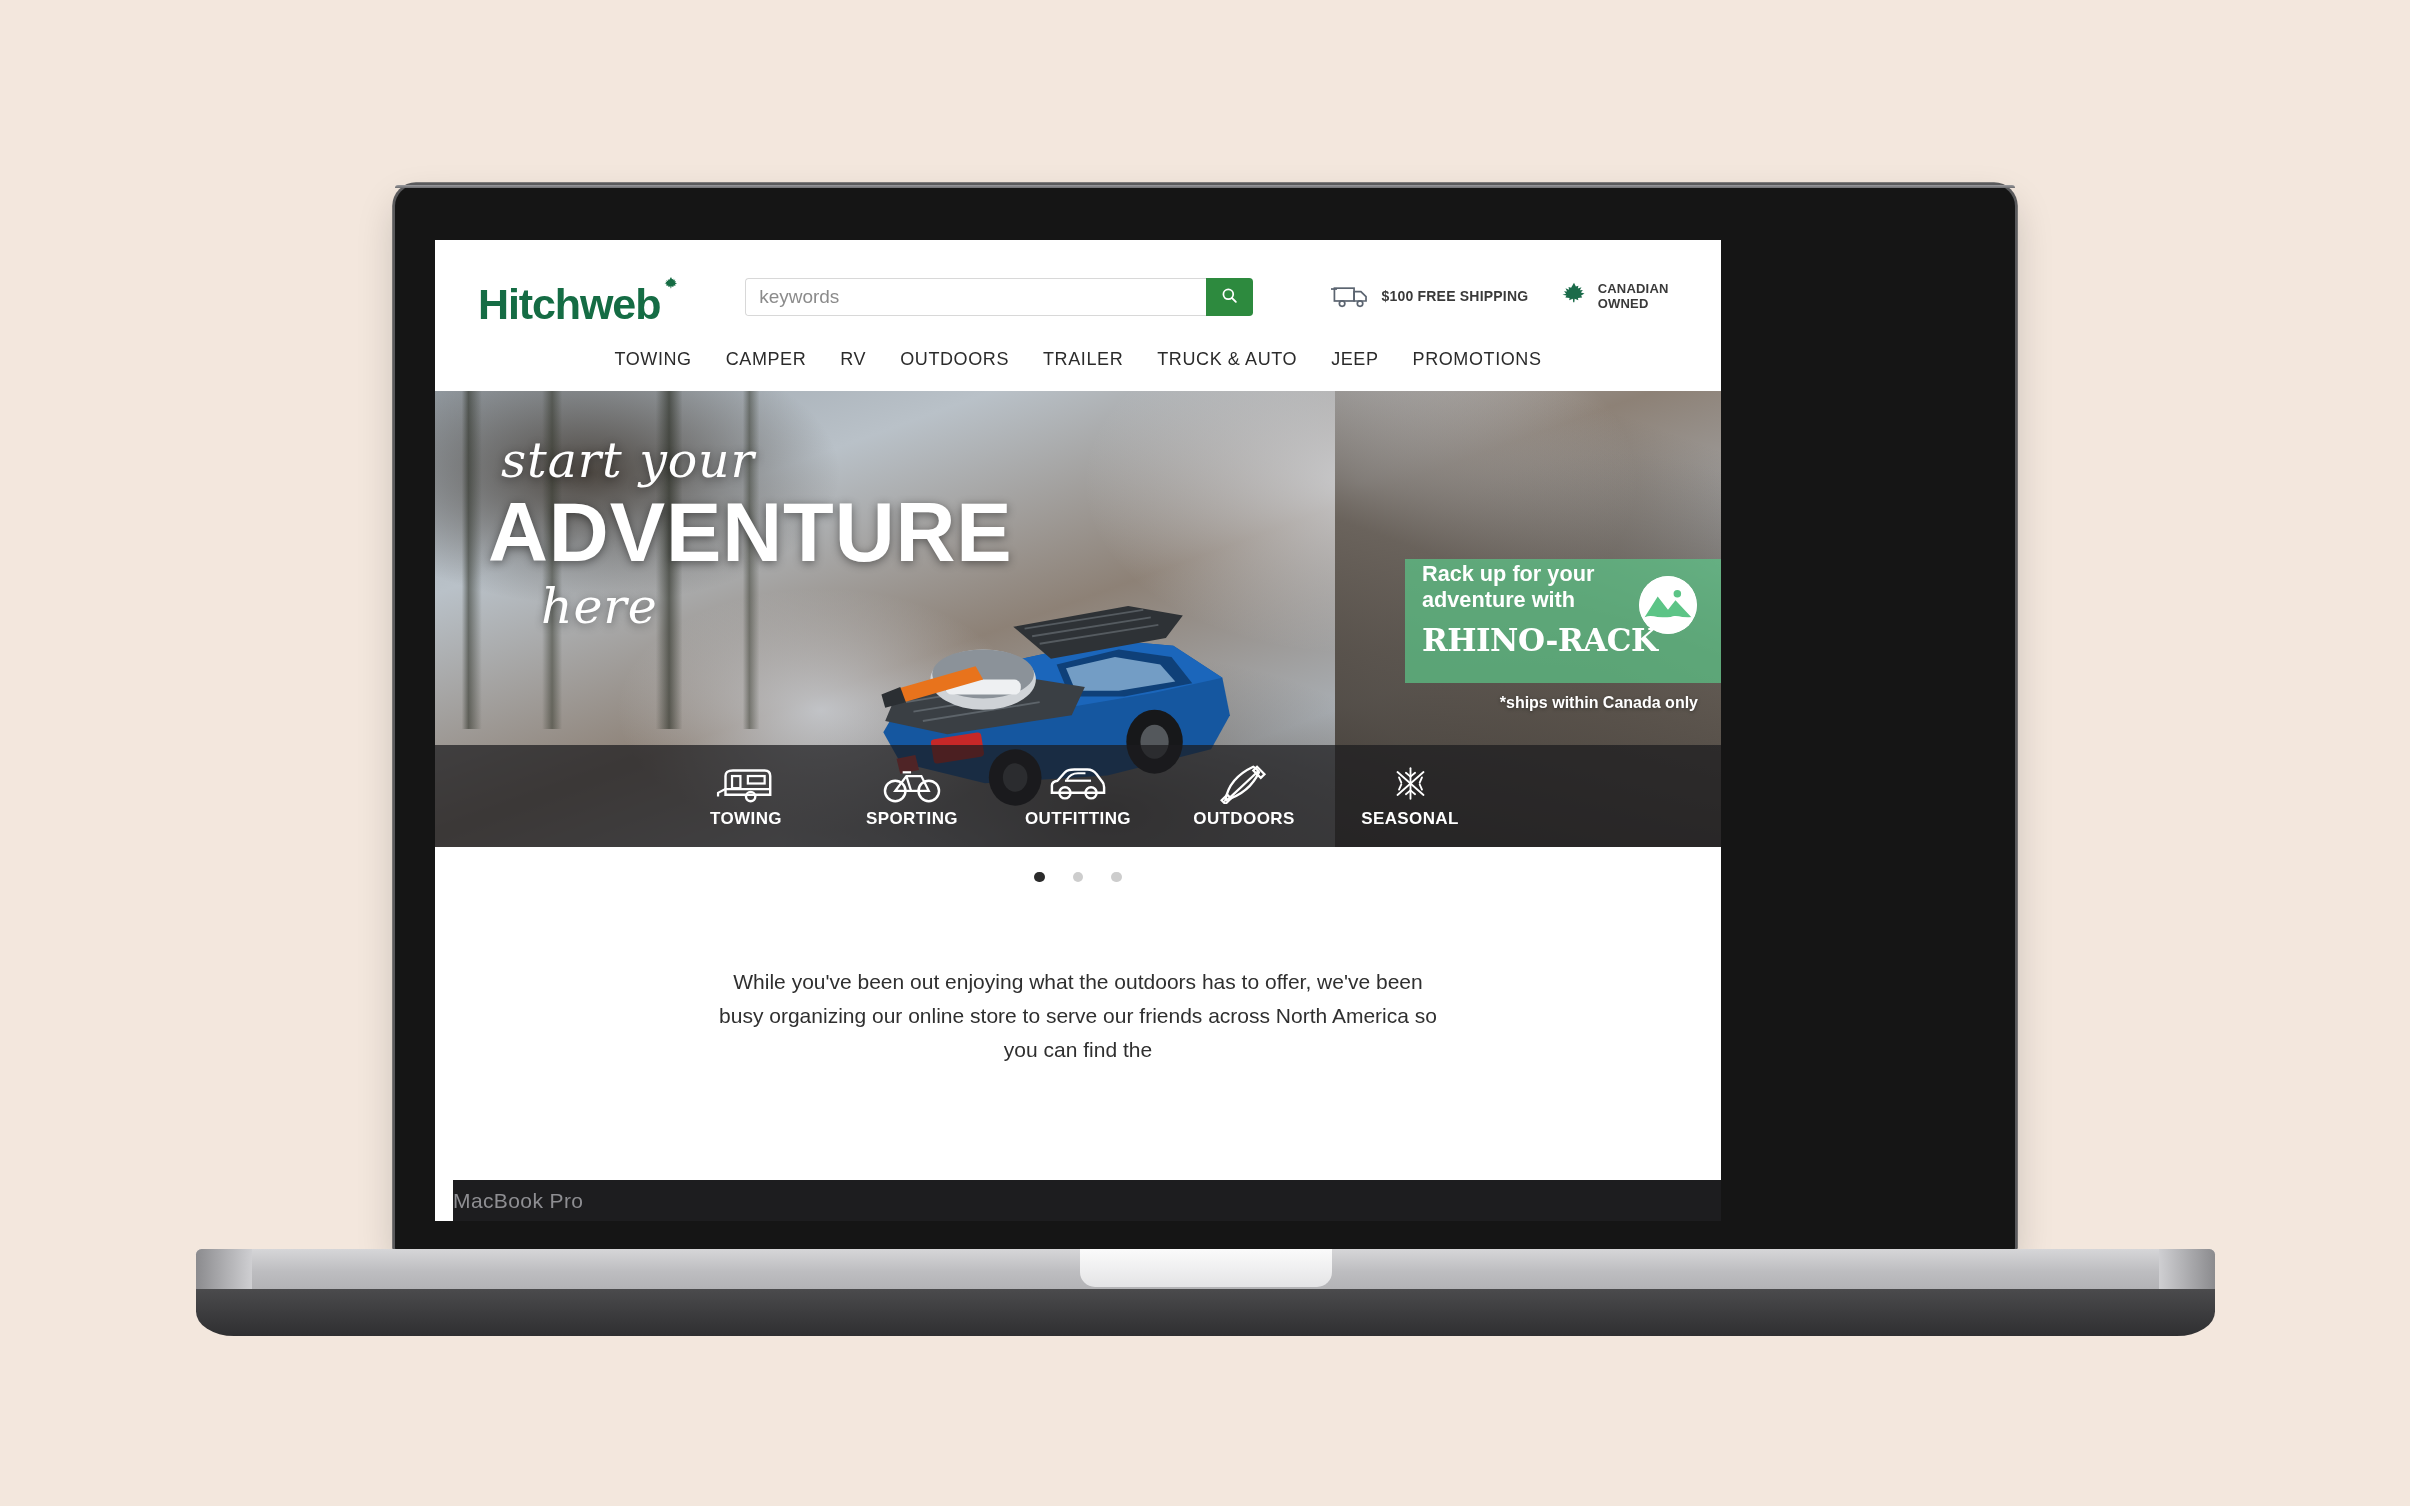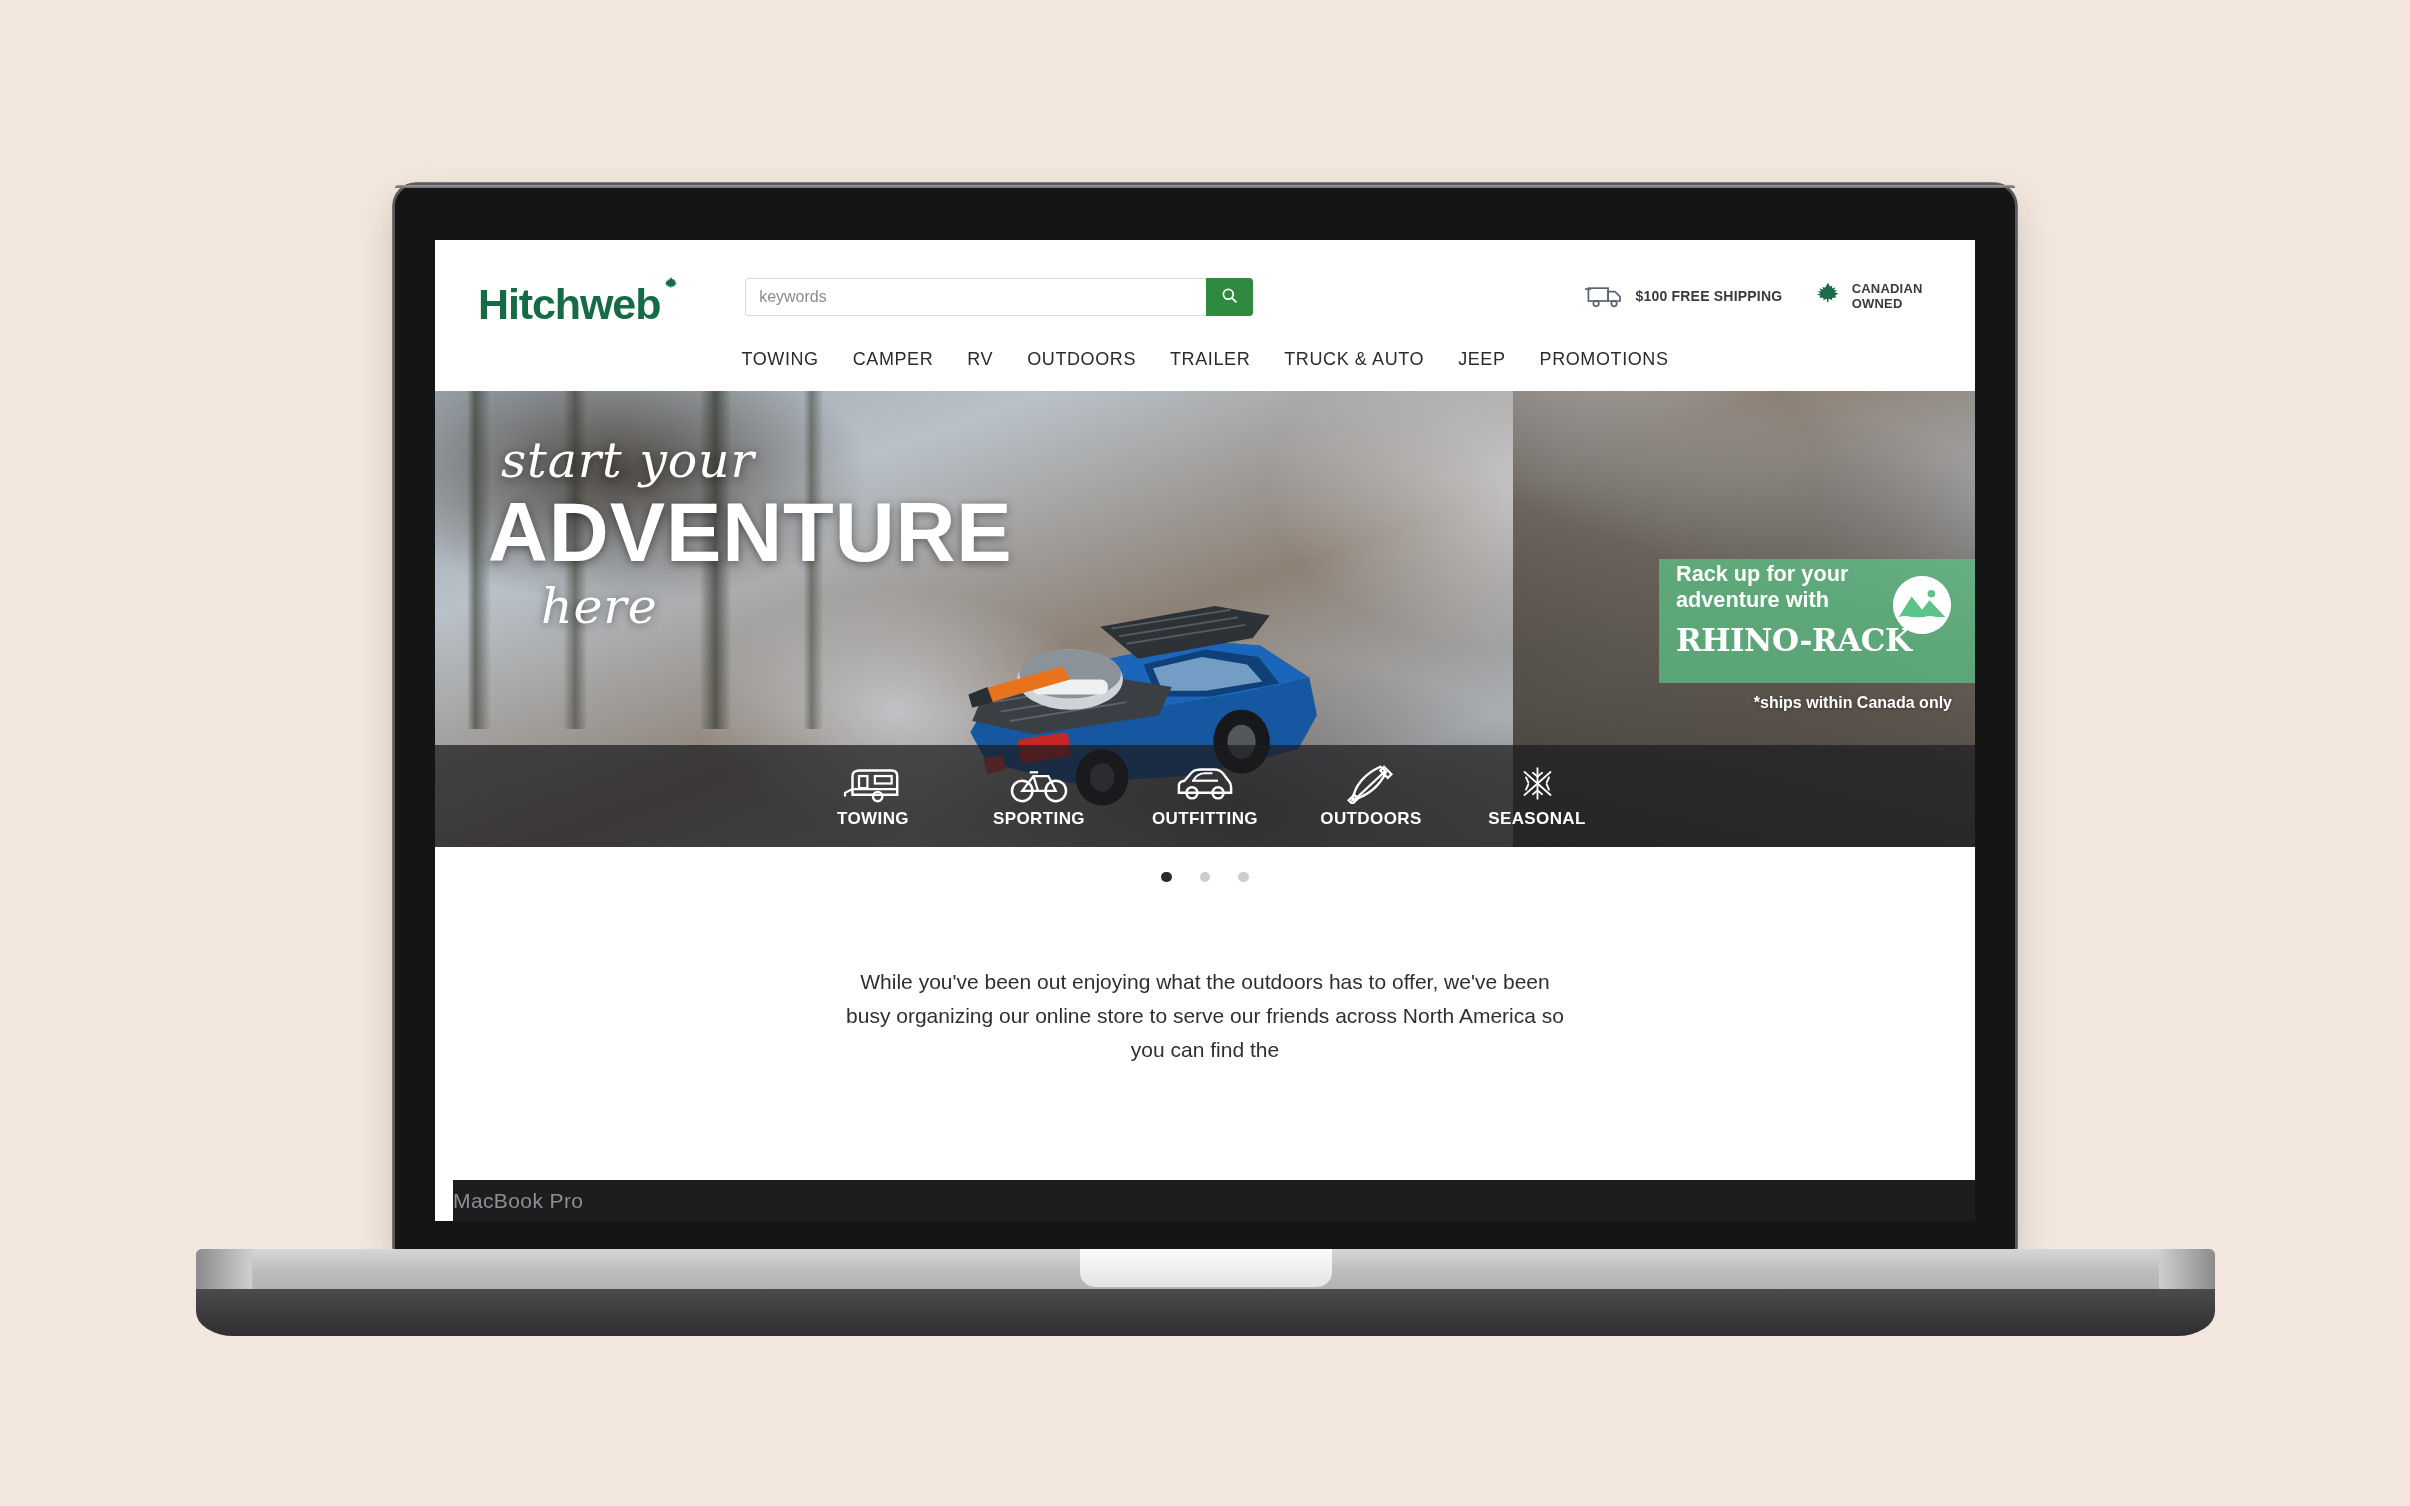--- a/index.html
+++ b/index.html
@@ -23,21 +23,21 @@
   }
   #laptop-lid::before{
     content:"";position:absolute;left:0;right:0;top:0;height:2.8px;
     background:linear-gradient(180deg,#9a9a9e,#6d6d70);
     border-radius:21px 21px 0 0;
   }
 
   #screen {
     position:absolute;
     left:40px; top:55px;
-    width:1540px; height:981px;
+    width:1286px; height:981px;
     background:#ffffff;
     overflow:hidden;
   }
 
   #chin {
     position:absolute; left:18px; right:0; bottom:0; height:41px;
     background:#1d1d1f;
     display:flex; align-items:center; justify-content:flex-start;
   }
   #chin .chin-label{
@@ -83,21 +83,21 @@
   .logo .leaf{
     display:inline-block; width:16px; height:16px; margin-left:2.8px;
     vertical-align:super; position:relative; top:-11.3px;
   }
   .search-wrap{
     display:flex; margin-left:66px; width:508px; height:38px;
   }
   .search-input{
     flex:1; border:0.9px solid #d8d8d8; border-right:none;
     border-radius:3.8px 0 0 3.8px; padding:0 13px;
-    font-size:16px; color:#0f172a; outline:none; background:#fff;
+    font-size:19px; color:#0f172a; outline:none; background:#fff;
     font-family:"Liberation Sans", sans-serif;
   }
   .search-input::placeholder{ color:#8b8b8b; }
   .search-btn{
     width:47px; background:#2d8a3e; border:none; border-radius:0 3.8px 3.8px 0;
     display:flex; align-items:center; justify-content:center; cursor:pointer;
   }
   .header-badges{
     margin-left:auto; display:flex; align-items:center; gap:32px;
     padding-right:9.4px;

